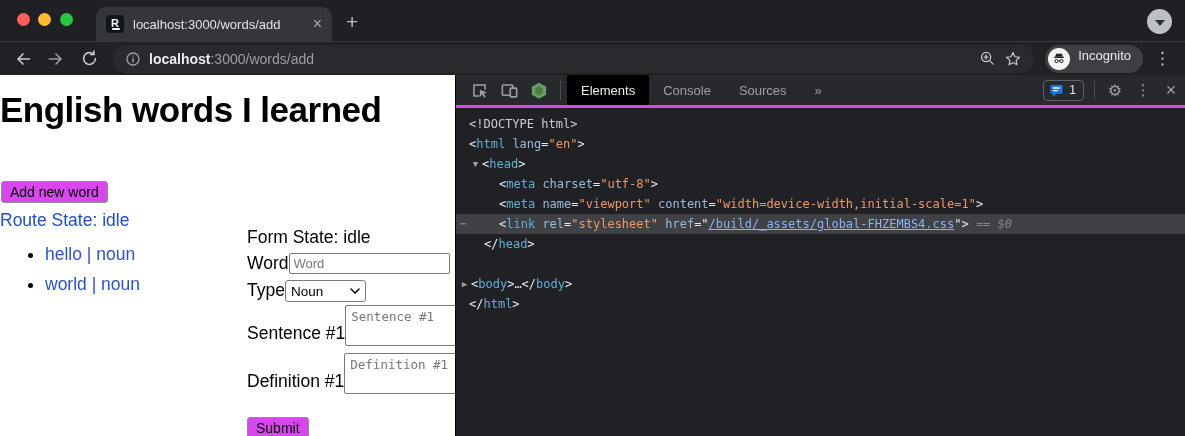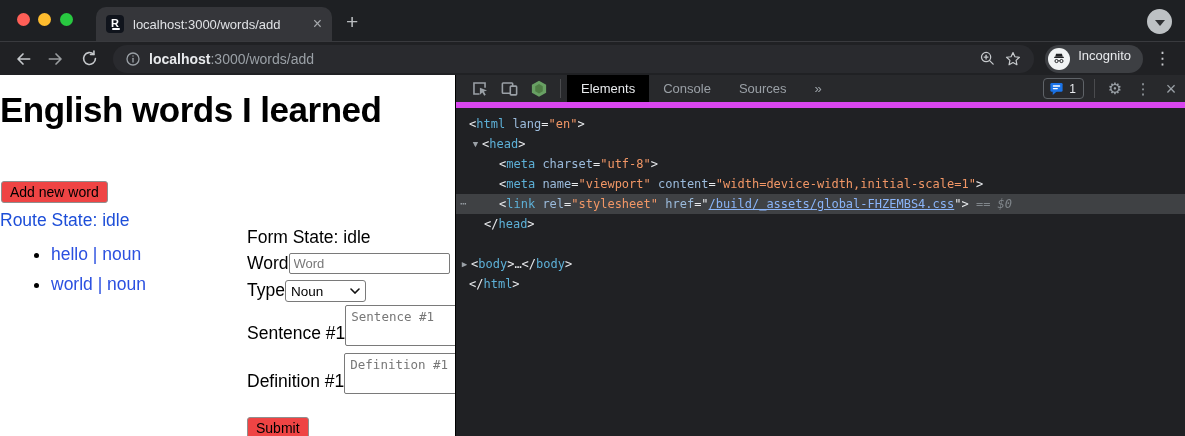--- a/index.html
+++ b/index.html
@@ -42,25 +42,25 @@
   .incog-label { color:#e8eaed; font-size:13px; }
   .menu-dots { color:#c8cacd; font-size:17px; padding:0 4px; }
 
   
   .content { display:flex; height:361px; }
   .page { width:455px; background:#fff; position:relative; overflow:hidden; }
   .devtools { flex:1; background:#202124; border-left:1px solid #000; display:flex; flex-direction:column; min-width:0; }
 
   
   .page h1 { margin:14px 0 0 0; font-size:35px; font-weight:700; letter-spacing:-0.5px; line-height:1.2; color:#000; }
-  .btn { font-family:"Liberation Sans", sans-serif; font-size:14px; color:#000; background:#ef4444;
+  .btn { font-family:"Liberation Sans", sans-serif; font-size:14px; color:#000; background:#d946ef;
          border:1px solid #8f8f8f; border-radius:3px; padding:2px 8px; }
   .add-btn { margin:50px 0 0 1px; display:inline-block; }
   .route-state { margin:7px 0 0 0; font-size:17.5px; color:#1d4ed8; }
-  .word-list { margin:13px 0 0 10px; padding-left:41px; }
+  .word-list { margin:13px 0 0 4px; padding-left:41px; }
   .word-list li { font-size:17.5px; margin-bottom:9px; color:#000; }
   .word-list a { color:#2b50e0; text-decoration:none; }
 
   .form-col { position:absolute; left:247px; top:152px; width:300px; }
   .form-state { font-size:17.5px; color:#000; margin-bottom:5px; }
   .frow { display:flex; align-items:center; }
   .flabel { font-size:17.5px; color:#000; flex:0 0 auto; }
   .txt-input { width:161px; height:21px; border:1px solid #7a7a7a; border-radius:2px; padding:0 4px;
                font-size:13px; font-family:"Liberation Sans", sans-serif; color:#000; background:#fff; }
   .txt-input::placeholder { color:#777; }
@@ -72,21 +72,21 @@
   .frow.area .flabel { margin-bottom:2px; }
   .ta-wrap { position:relative; display:inline-block; }
   textarea.ta { width:200px; height:41px; border:1px solid #7a7a7a; border-radius:2px; resize:none;
                 font-family:"DejaVu Sans Mono", monospace; font-size:12.5px; padding:3px 5px; color:#000; display:block; }
   textarea.ta::placeholder { color:#777; }
   .grip { position:absolute; right:2px; bottom:2px; }
   .frow.def { margin-top:7px; }
   .submit-btn { margin-top:23px; display:inline-block; }
 
   
-  .dt-toolbar { height:33px; background:#28292c; border-bottom:6px solid #d946ef;
+  .dt-toolbar { height:33px; background:#28292c; border-bottom:3px solid #d946ef;
                 display:flex; align-items:center; padding-left:8px; flex:0 0 auto; }
   .dt-ic { width:30px; height:26px; display:flex; align-items:center; justify-content:center; flex:0 0 auto; }
   .dt-sep { width:1px; height:19px; background:#4a4b4e; margin:0 6px; flex:0 0 auto; }
   .dt-tabs { display:flex; height:100%; align-items:stretch; }
   .dt-tab { display:flex; align-items:center; padding:0 14px; color:#9aa0a6; font-size:13px; white-space:nowrap; }
   .dt-tab.active { background:#000; color:#e8eaed; }
   .dt-spacer { flex:1; }
   .issues-badge { display:flex; align-items:center; gap:5px; border:1px solid #5f6368; border-radius:4px;
                   padding:2px 7px 2px 5px; margin-right:4px; }
   .issues-count { color:#e8eaed; font-size:12px; }
@@ -280,20 +280,21 @@
         </svg>
         <span class="issues-count">1</span>
       </span>
       <span class="dt-sep"></span>
       <span class="dt-ic right gear">⚙</span>
       <span class="dt-ic right dt-dots">⋮</span>
       <span class="dt-ic right dt-close">×</span>
     </div>
 
     <div class="dt-code">
+        <div class="dt-line" style="padding-left: 13px;"><span class="tk-doctype">&lt;!DOCTYPE html&gt;</span></div>
         <div class="dt-line" style="padding-left: 13px;"><span class="tk-pun">&lt;</span><span class="tk-tag">html</span><span class="tk-pun"> </span><span class="tk-attr">lang</span><span class="tk-pun">=</span><span class="tk-val">"en"</span><span class="tk-pun">&gt;</span></div>
         <div class="dt-line" style="padding-left: 13px;"><span class="tw">▼</span><span class="tk-pun">&lt;</span><span class="tk-tag">head</span><span class="tk-pun">&gt;</span></div>
         <div class="dt-line" style="padding-left: 43px;"><span class="tk-pun">&lt;</span><span class="tk-tag">meta</span><span class="tk-pun"> </span><span class="tk-attr">charset</span><span class="tk-pun">=</span><span class="tk-val">"utf-8"</span><span class="tk-pun">&gt;</span></div>
         <div class="dt-line" style="padding-left: 43px;"><span class="tk-pun">&lt;</span><span class="tk-tag">meta</span><span class="tk-pun"> </span><span class="tk-attr">name</span><span class="tk-pun">=</span><span class="tk-val">"viewport"</span><span class="tk-pun"> </span><span class="tk-attr">content</span><span class="tk-pun">=</span><span class="tk-val">"width=device-width,initial-scale=1"</span><span class="tk-pun">&gt;</span></div>
         <div class="dt-line selected" style="padding-left: 43px;"><span class="gutter-dots">⋯</span><span class="tk-pun">&lt;</span><span class="tk-tag">link</span><span class="tk-pun"> </span><span class="tk-attr">rel</span><span class="tk-pun">=</span><span class="tk-val">"stylesheet"</span><span class="tk-pun"> </span><span class="tk-attr">href</span><span class="tk-pun">="</span><span class="tk-link">/build/_assets/global-FHZEMBS4.css</span><span class="tk-pun">"</span><span class="tk-pun">&gt;</span><span class="tk-dim"> == $0</span></div>
         <div class="dt-line" style="padding-left: 28px;"><span class="tk-pun">&lt;/</span><span class="tk-tag">head</span><span class="tk-pun">&gt;</span></div>
         <div class="dt-line" style="padding-left: 2px; margin-top: 20px;"><span class="tw">▶</span><span class="tk-pun">&lt;</span><span class="tk-tag">body</span><span class="tk-pun">&gt;</span><span class="tk-pun">…</span><span class="tk-pun">&lt;/</span><span class="tk-tag">body</span><span class="tk-pun">&gt;</span></div>
         <div class="dt-line" style="padding-left: 13px;"><span class="tk-pun">&lt;/</span><span class="tk-tag">html</span><span class="tk-pun">&gt;</span></div>
       </div>
   </div>

